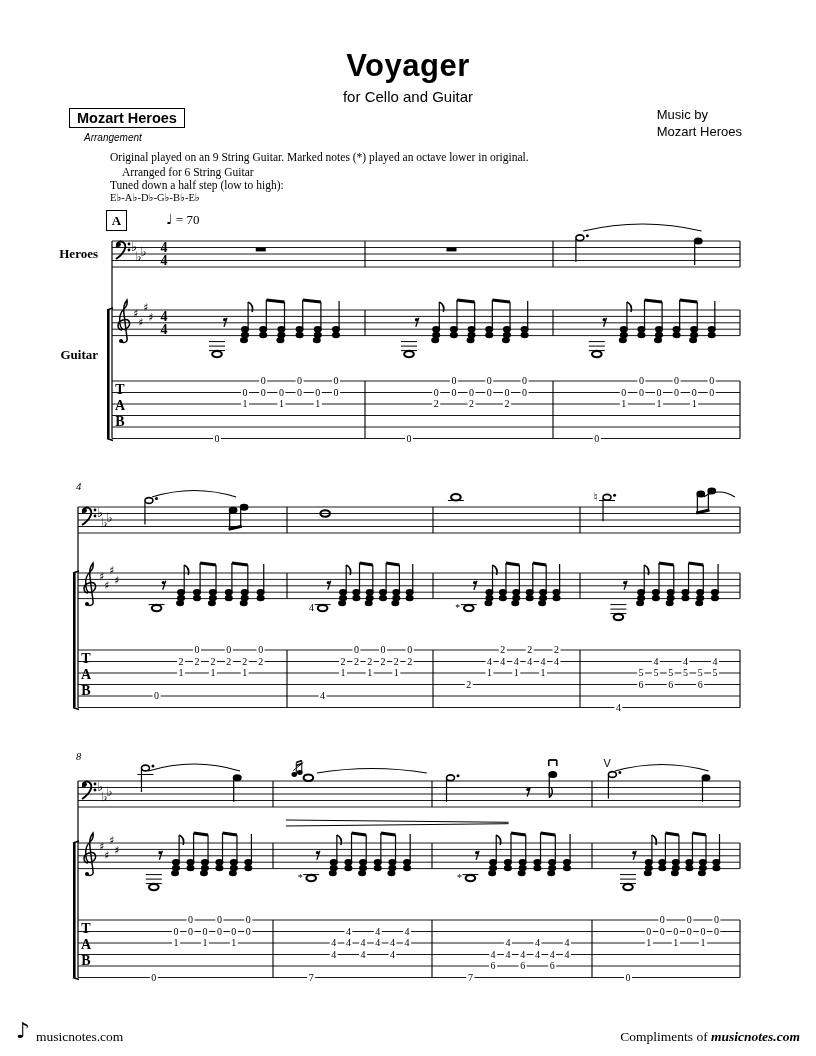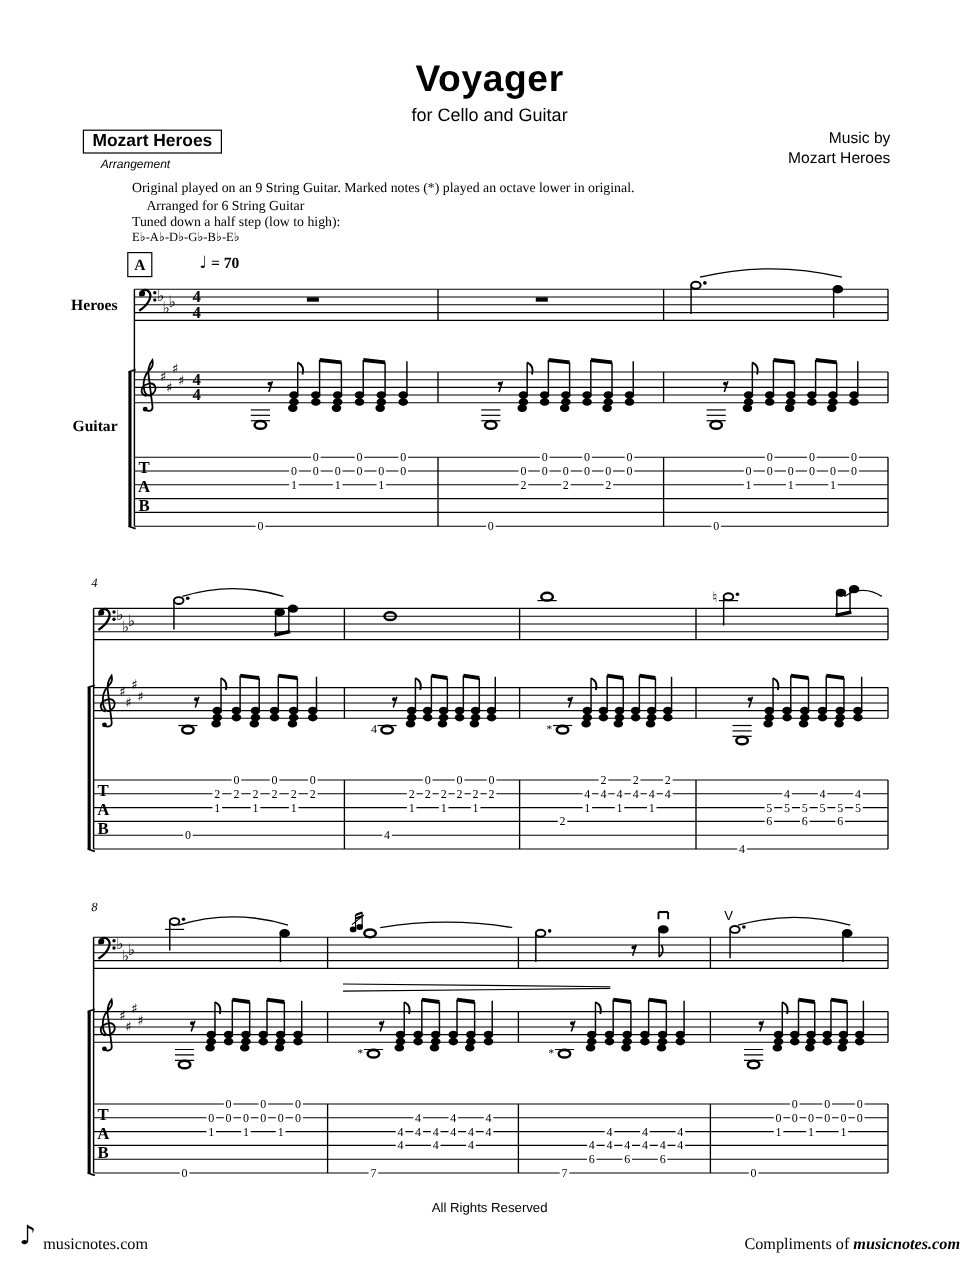--- a/index.html
+++ b/index.html
@@ -3,26 +3,26 @@
 <meta charset="utf-8">
 <style>
   html,body{margin:0;padding:0;background:#e8e8e8;}
   #page{position:relative;width:816px;height:1056px;background:#ffffff;margin:0 auto;
         font-family:"Liberation Sans",sans-serif;color:#000;overflow:hidden;}
   .abs{position:absolute;}
   .title{left:0;right:0;top:48px;text-align:center;font-size:31px;font-weight:bold;letter-spacing:0.5px;}
   .subtitle{left:0;right:0;top:88px;text-align:center;font-size:15px;}
   .arranger-box{left:69px;top:108px;border:1.6px solid #000;padding:1px 7px;font-size:14.5px;font-weight:bold;}
   .arranger-role{left:84px;top:132px;font-style:italic;font-size:10px;}
-  .credit{right:74px;top:106px;text-align:right;font-size:13px;line-height:17px;}
+  .credit{right:74px;top:106px;font-size:13px;line-height:17px;}
   .notes{font-family:"Liberation Serif",serif;font-size:11.5px;}
   .n1{left:110px;top:151px;} .n2{left:110px;top:166px;margin-left:12px;} .n3{left:110px;top:179px;font-family:Liberation Serif, serif;} .n4{left:110px;top:191px;font-size:10.5px;}
   .rehearsal{left:106px;top:210px;width:19px;height:19px;border:1.6px solid #000;text-align:center;
              font-family:"Liberation Serif",serif;font-weight:bold;font-size:13px;line-height:19px;}
-  .tempo{left:166px;top:211px;font-family:"Liberation Serif",serif;font-weight:bold;font-size:13px;}
+  .tempo{left:166px;top:211px;font-family:"Liberation Serif",serif;font-weight:normal;font-size:13px;}
   .tempo .glyph{font-family:"DejaVu Sans",sans-serif;font-size:14px;}
   .inst{font-family:"Liberation Serif",serif;font-weight:bold;font-size:13px;text-align:right;width:58px;}
   .cello-lab{left:40px;top:246px;} .guitar-lab{left:40px;top:347px;}
   .mnum{font-family:"Liberation Serif",serif;font-style:italic;font-size:10.5px;}
   .m4{left:76px;top:481px;} .m8{left:76px;top:751px;}
   .copy{left:0;right:0;text-align:center;font-size:11px;}
   .copy1{top:988px;} .copy2{top:1001px;}
   .brand{left:36px;top:1029px;font-family:"Liberation Serif",serif;font-size:13.5px;}
   .brand-note{left:16px;top:1018px;font-family:"DejaVu Sans",sans-serif;font-size:22px;}
   .compliments{right:16px;top:1029px;font-family:Liberation Serif, serif;font-size:13.5px;}
@@ -903,17 +903,16 @@
 
   <div class="abs rehearsal">A</div>
   <div class="abs tempo"><span class="glyph">♩</span><span> = 70</span></div>
 
   <div class="abs inst cello-lab">Heroes</div>
   <div class="abs inst guitar-lab">Guitar</div>
 
   <div class="abs mnum m4">4</div>
   <div class="abs mnum m8">8</div>
 
-  <div class="abs copy copy2">All Rights Reserved</div>
   <div class="abs brand-note">♪</div>
   <div class="abs brand">musicnotes.com</div>
   <div class="abs compliments"><span>Compliments of </span><b>musicnotes.com</b></div>
 </div>
 
 </body></html>

